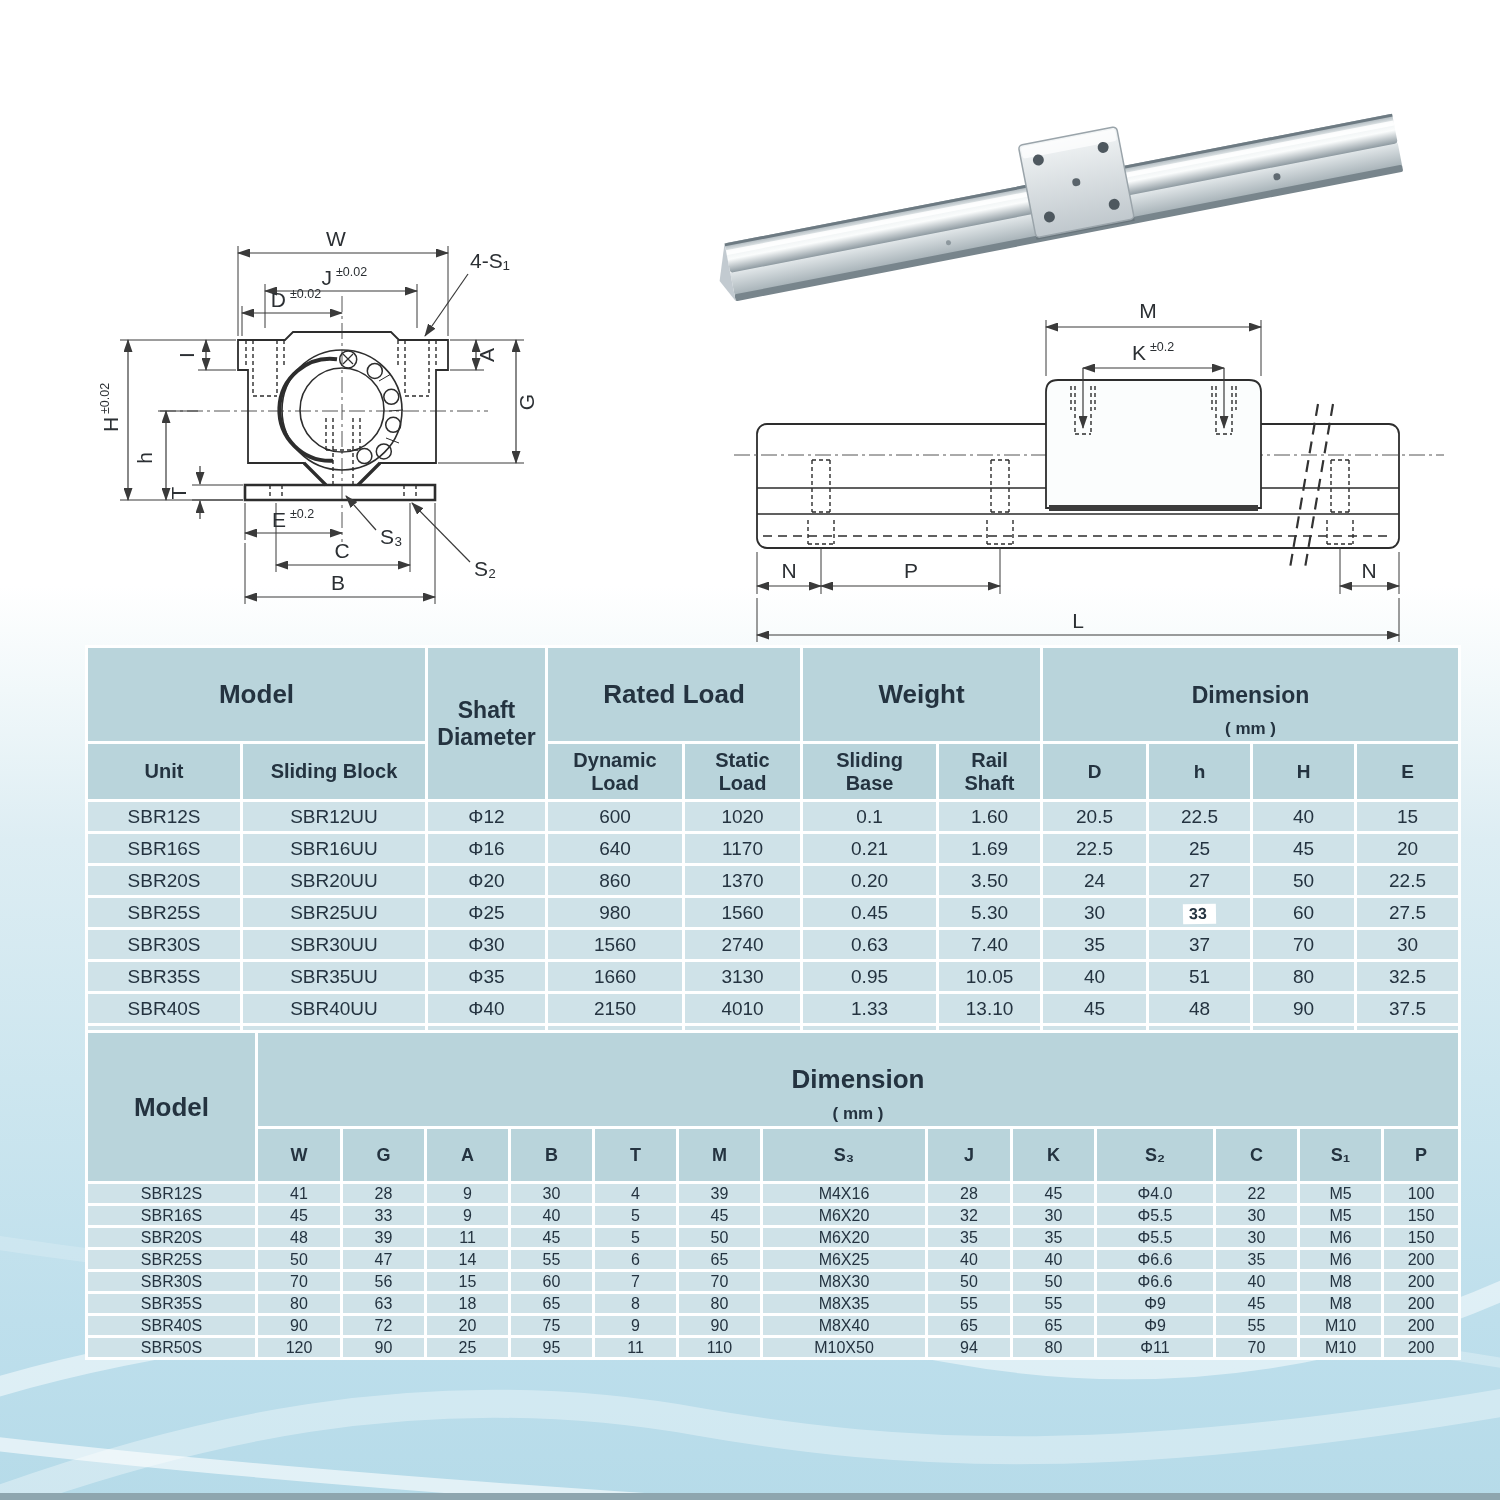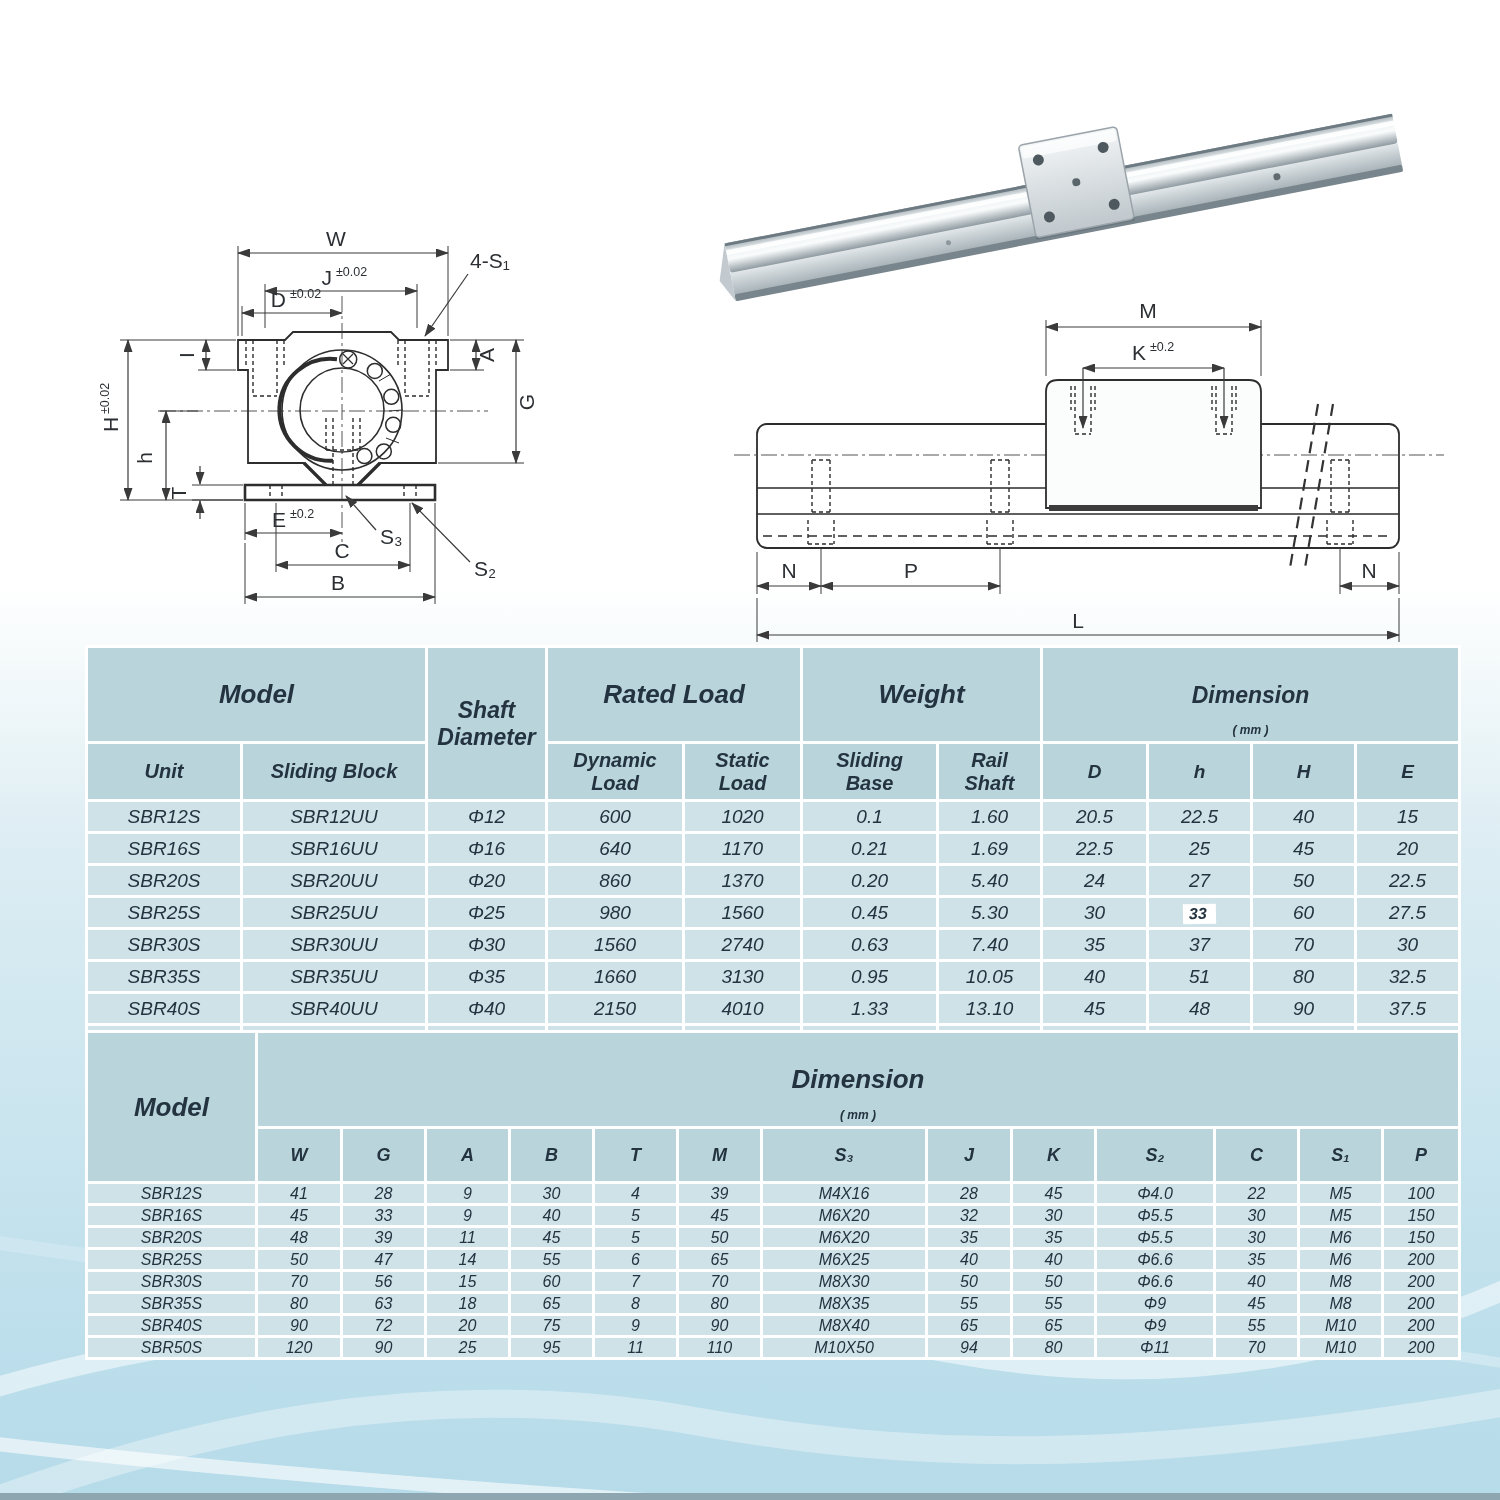--- a/index.html
+++ b/index.html
@@ -14,39 +14,39 @@
 
   .front-view { position:absolute; left:80px; top:200px; width:520px; height:440px; }
   .side-view  { position:absolute; left:706px; top:268px; width:760px; height:380px; }
   .rail-photo { position:absolute; left:690px; top:40px;  width:800px; height:420px; }
 
   svg text { font-family:"Liberation Sans","DejaVu Sans",sans-serif; fill:#2b2f33; }
   .dl  { font-size:21px; }
   .tol { font-size:12.5px; }
 
   
-  table { position:absolute; border-collapse:collapse; table-layout:fixed;font-style:italic; }
+  table { position:absolute; border-collapse:collapse; table-layout:fixed; }
   th, td { border:3px solid #ffffff; text-align:center; vertical-align:middle; color:#243340; white-space:pre-line; }
   th { background:#b9d4db; font-weight:bold; }
   td { background:#cfe2e8; font-weight:normal; }
 
   .t1 { left:85px; top:645px; width:1373px; }
   .t1 .gh   { font-size:26px; height:55px; }
   .t1 .gh2  { font-size:23px; }
   .t1 .sh   { font-size:20px; height:58px; }
   .t1 .letter { font-size:19px; font-weight:bold; }
   .t1 td { font-size:19px; height:32px; }
 
   .t2 { left:85px; top:1030px; width:1373px; }
   .t2 .gh { font-size:26px; height:55px; }
   .t2 .sh2 { height:55px; }
   .t2 .letter { font-size:18px; font-weight:bold; }
   .t2 td { font-size:16px; height:22px; }
 
-  .unit-small { font-size:12px; font-weight:bold; }
+  .unit-small { font-size:17px; font-weight:bold; }
   .patch { display:inline-block; background:#ffffff; padding:1px 9px 1px 6px; font-weight:bold; font-size:16px; transform:rotate(-1deg); }
 </style>
 </head>
 <body>
 
 <svg class="waves" viewBox="0 0 1500 1500">
   <path d="M -30 1395 C 250 1308, 620 1293, 950 1353 C 1180 1395, 1380 1350, 1530 1278" stroke="rgba(255,255,255,0.5)" stroke-width="20" fill="none"></path>
   <path d="M -30 1510 C 180 1432, 420 1372, 700 1422 C 900 1457, 1120 1470, 1530 1398" stroke="rgba(255,255,255,0.35)" stroke-width="28" fill="none"></path>
   <path d="M -20 1442 C 200 1468, 450 1488, 720 1505" stroke="rgba(255,255,255,0.6)" stroke-width="14" fill="none"></path>
   <path d="M 700 1342 C 950 1302, 1200 1312, 1520 1366" stroke="rgba(255,255,255,0.28)" stroke-width="10" fill="none"></path>
@@ -302,21 +302,21 @@
         <td>45</td>
         <td>20</td>
       </tr>
       <tr>
         <td>SBR20S</td>
         <td>SBR20UU</td>
         <td>Φ20</td>
         <td>860</td>
         <td>1370</td>
         <td>0.20</td>
-        <td>5.40</td>
+        <td>3.50</td>
         <td>24</td>
         <td>27</td>
         <td>50</td>
         <td>22.5</td>
       </tr>
       <tr>
         <td>SBR25S</td>
         <td>SBR25UU</td>
         <td>Φ25</td>
         <td>980</td>

